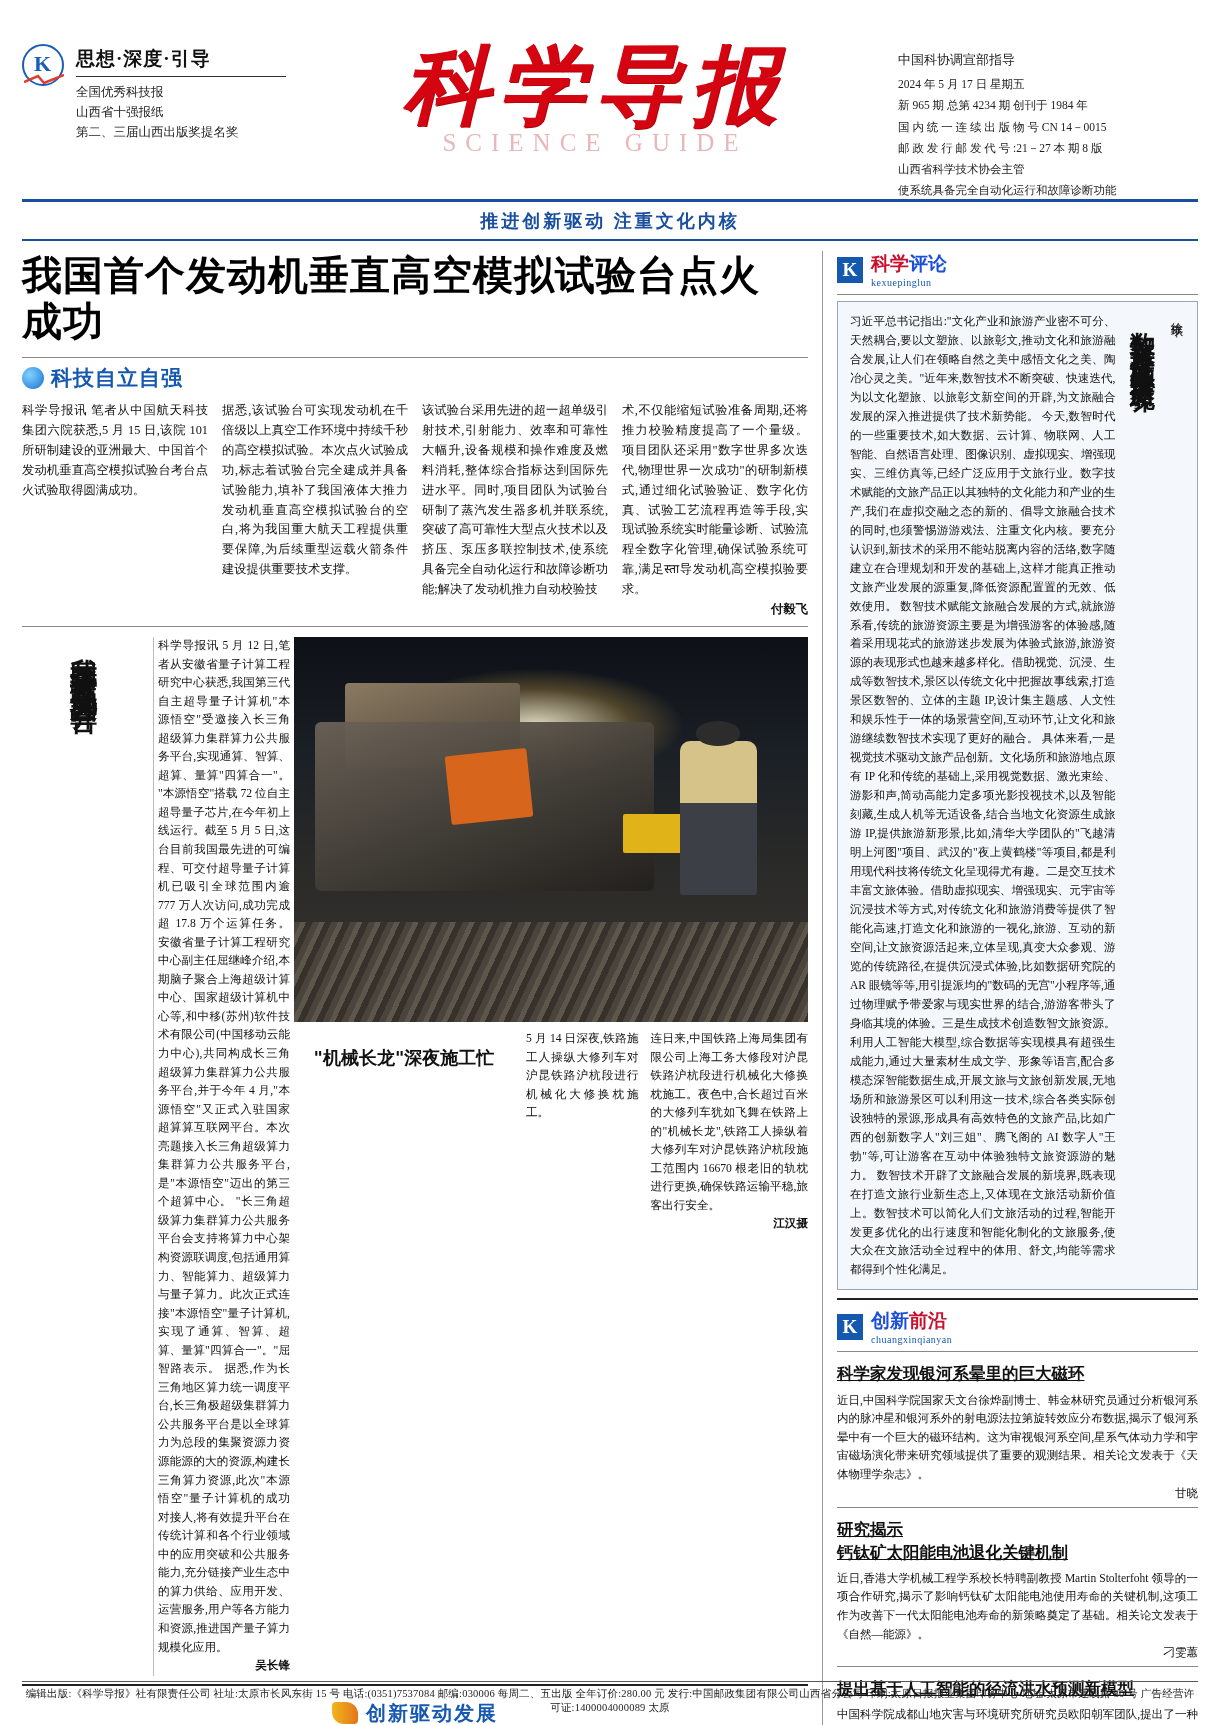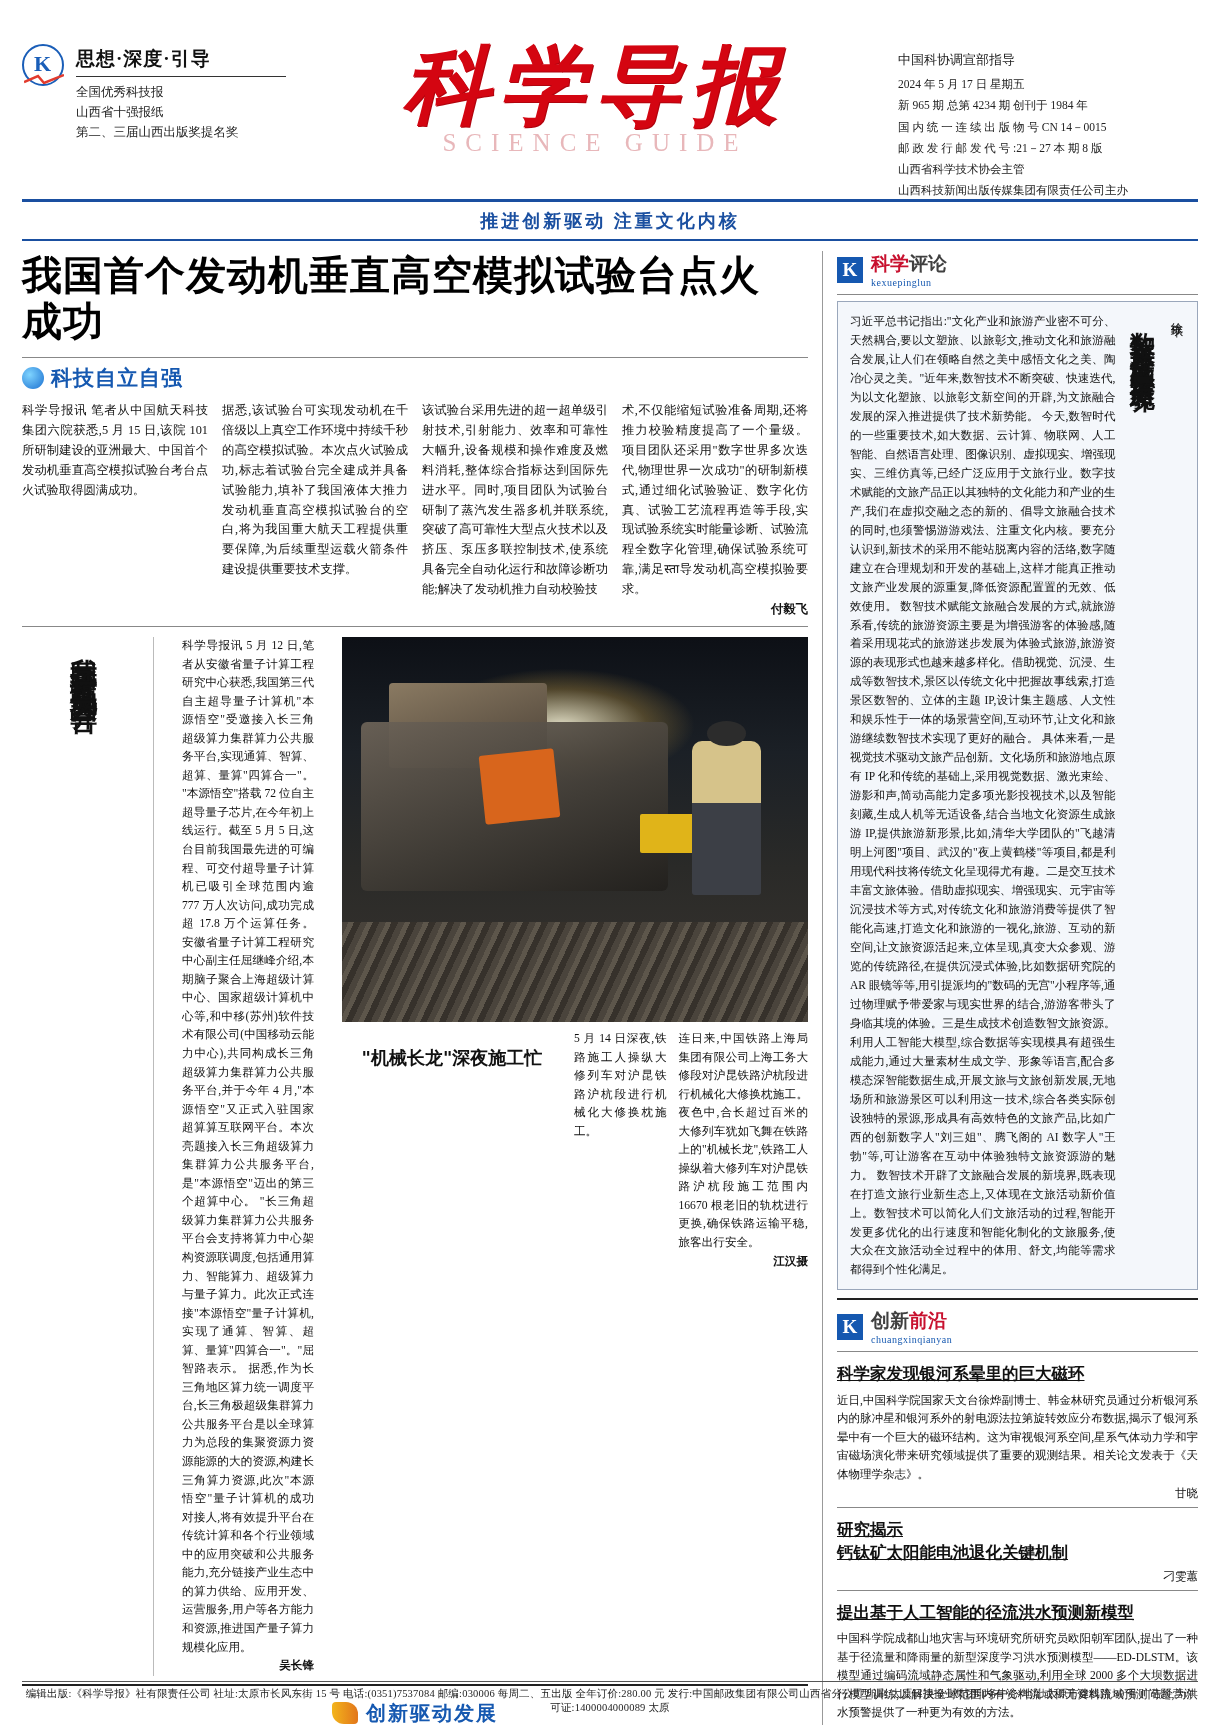--- a/index.html
+++ b/index.html
@@ -59,21 +59,21 @@
 
   .badge-row { display:flex; align-items:center; gap:7px; margin:4px 0 9px; }
   .badge-icon { width:22px; height:22px; border-radius:50%; background:radial-gradient(circle at 35% 35%, #7fd4ff, #1a6fd0); flex:none;}
   .badge-text { font-family:"DejaVu Sans",sans-serif; font-size:21px; font-weight:bold; color:#1558b0; letter-spacing:1px;}
 
   .three-col { display:flex; gap:14px; font-size:12.3px; line-height:1.62; text-align:justify;}
   .three-col .c { flex:1; }
   .sign { text-align:right; font-weight:bold; }
 
   
-  .story-row { display:flex; gap:28px; margin-top:10px; }
+  .story-row { display:flex; gap:4px; margin-top:10px; }
   .vtitle-wrap { width:132px; border-right:1px solid #bbb; padding-right:8px;}
   .vtitle {
     font-family:"DejaVu Sans",sans-serif;
     writing-mode:vertical-rl; text-orientation:upright;
     font-size:27px; font-weight:bold; letter-spacing:4px; line-height:1.35;
     height:460px; margin:0 auto;
   }
   .vbody { width:132px; font-size:11.6px; line-height:1.6; text-align:justify; }
   .photo-col { flex:1; }
   .photo {
@@ -99,21 +99,21 @@
 
   
   .ribbon { display:flex; align-items:center; justify-content:center; gap:8px; margin:14px 0 6px;}
   .ribbon .ic { width:26px;height:22px;background:linear-gradient(90deg,#f3b51c,#e2761b); border-radius:4px 12px 4px 12px;}
   .ribbon .tx { font-family:"DejaVu Sans",sans-serif; font-size:20px; font-weight:bold; color:#1558b0; letter-spacing:2px;}
 
   
   .rc-head { display:flex; align-items:center; gap:8px; margin-bottom:6px;}
   .rc-k { width:26px;height:26px;background:#1558b0;color:#fff;font-weight:bold;font-size:19px;display:flex;align-items:center;justify-content:center;font-family:"Liberation Serif",serif;}
   .rc-title-cn { font-family:"DejaVu Sans",sans-serif; font-size:19px; font-weight:bold; color:#c8102e;}
-  .rc-title-cn .blk{color:#404040;}
+  .rc-title-cn .blk{color:#1d4ed8;}
   .rc-py { font-size:10px; color:#1558b0; letter-spacing:.5px;}
   .rc-box { border:1px solid #9aa7bb; background:#f4f7fb; padding:10px 12px; }
   .rc-vtitle {
     font-family:"DejaVu Sans",sans-serif; writing-mode:vertical-rl; text-orientation:upright;
     font-size:25px; font-weight:bold; letter-spacing:4px; height:640px; line-height:1.3;
   }
   .rc-flex { display:flex; gap:10px; }
   .rc-body { font-size:11.5px; line-height:1.65; text-align:justify; }
   .rc-author { writing-mode:vertical-rl; text-orientation:upright; font-size:12.5px; letter-spacing:2px; height:120px;}
 
@@ -155,21 +155,21 @@
       <div class="mh-en">SCIENCE  GUIDE</div>
     </div>
 
     <div class="mh-right">
       <div class="line1">中国科协调宣部指导</div>
       <div>2024 年 5 月 17 日 星期五</div>
       <div>新 965 期 总第 4234 期 创刊于 1984 年</div>
       <div>国 内 统 一 连 续 出 版 物 号 CN 14－0015</div>
       <div>邮 政 发 行    邮 发 代 号 :21－27 本 期 8 版</div>
       <div>山西省科学技术协会主管</div>
-      <div>山西科技新闻出版传媒集团有限责任公司主办</div>
+      <div>使系统具备完全自动化运行和故障诊断功能</div>
     </div>
   </div>
 
   <div class="mh-bar">
     <div class="bluebar"></div>
     <div class="tagline">推进创新驱动  注重文化内核</div>
     <div class="bluebar2"></div>
   </div>
 
   <div class="cols">
@@ -289,20 +289,21 @@
       <div class="news-item">
         <div class="news-title">科学家发现银河系晕里的巨大磁环</div>
         <div class="news-body">近日,中国科学院国家天文台徐烨副博士、韩金林研究员通过分析银河系内的脉冲星和银河系外的射电源法拉第旋转效应分布数据,揭示了银河系晕中有一个巨大的磁环结构。这为审视银河系空间,星系气体动力学和宇宙磁场演化带来研究领域提供了重要的观测结果。相关论文发表于《天体物理学杂志》。</div>
         <div class="news-sign">甘晓</div>
       </div>
       <div class="hr-thin"></div>
 
       <div class="news-item">
         <div class="news-title" style="white-space:pre-line;">研究揭示
 钙钛矿太阳能电池退化关键机制</div>
+        <div class="news-body">近日,香港大学机械工程学系校长特聘副教授 Martin Stolterfoht 领导的一项合作研究,揭示了影响钙钛矿太阳能电池使用寿命的关键机制,这项工作为改善下一代太阳能电池寿命的新策略奠定了基础。相关论文发表于《自然—能源》。</div>
         <div class="news-sign">刁雯蕙</div>
       </div>
       <div class="hr-thin"></div>
 
       <div class="news-item">
         <div class="news-title">提出基于人工智能的径流洪水预测新模型</div>
         <div class="news-body">中国科学院成都山地灾害与环境研究所研究员欧阳朝军团队,提出了一种基于径流量和降雨量的新型深度学习洪水预测模型——ED-DLSTM。该模型通过编码流域静态属性和气象驱动,利用全球 2000 多个大坝数据进行模型训练,以解决全球范围内有资料流域和无资料流域预测问题,为洪水预警提供了一种更为有效的方法。</div>
 
       </div>
 

